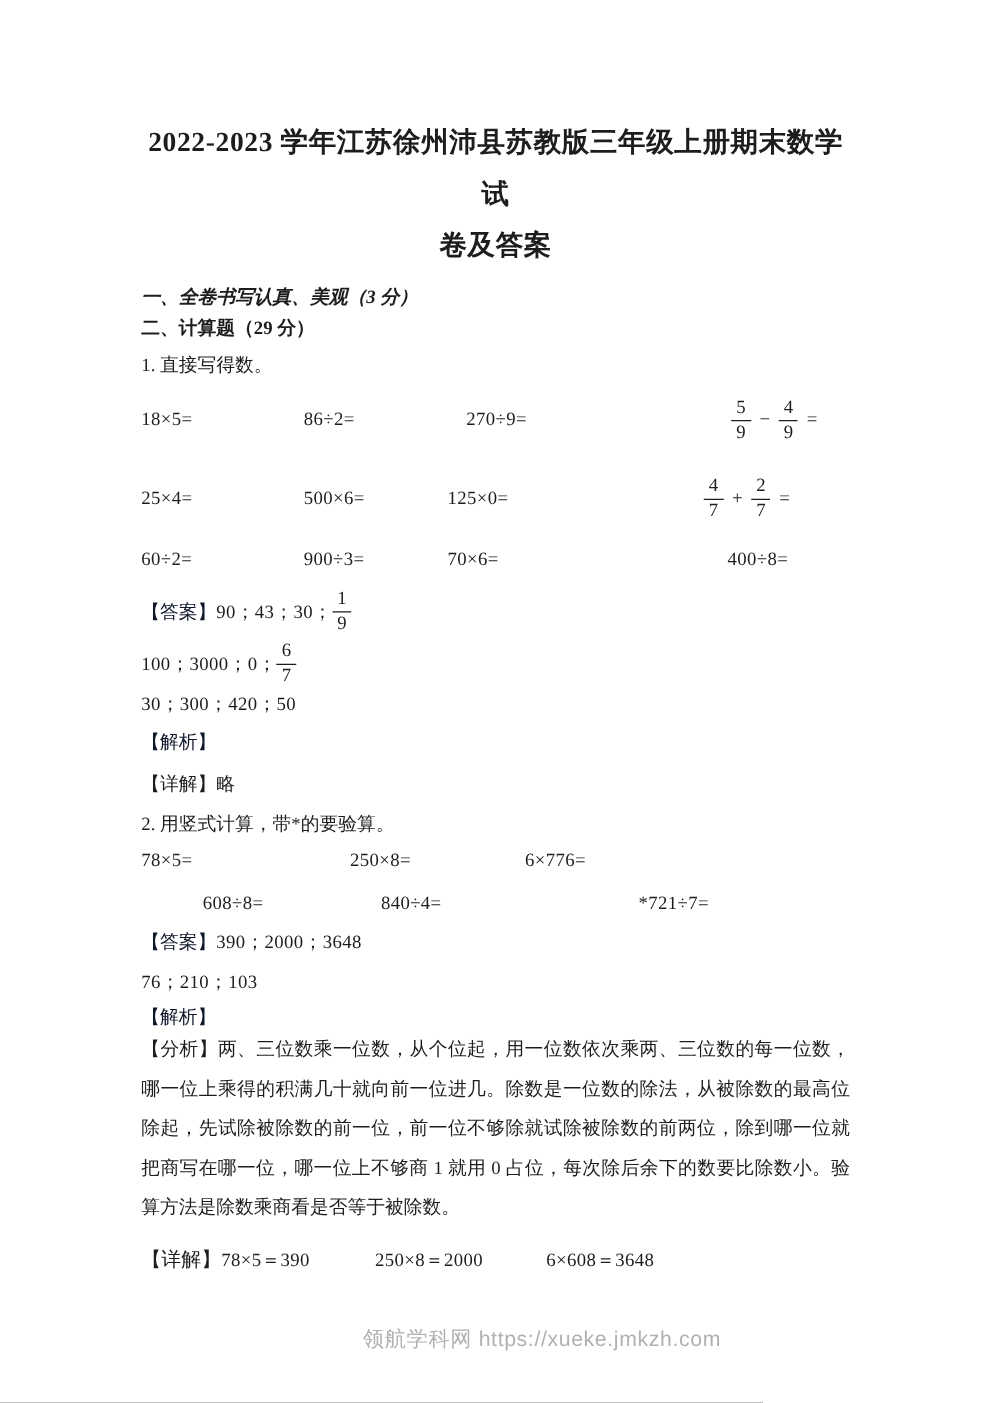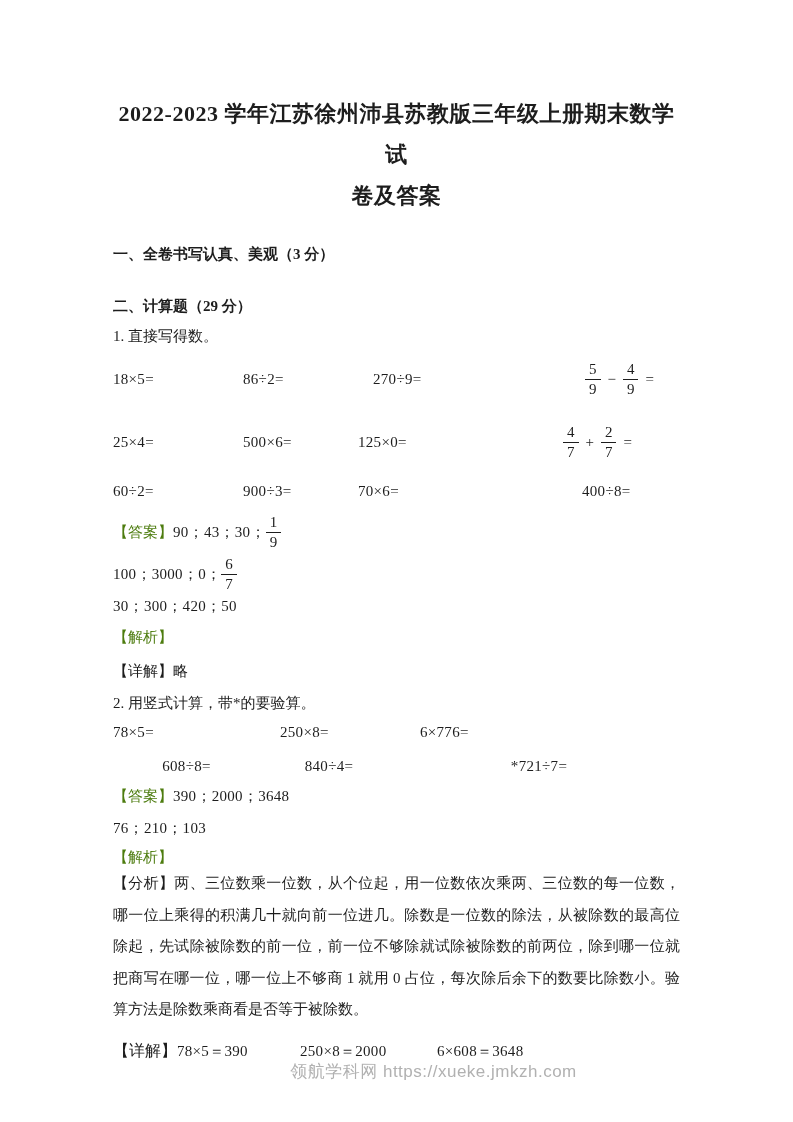--- a/index.html
+++ b/index.html
@@ -16,22 +16,22 @@
 
   .title {
     margin:0; padding-top:93px;
     font-size:22px; font-weight:700;
     text-align:center; line-height:41px;
     letter-spacing:0.5px;
   }
   .title .tl { display:block; }
 
   .sec { font-weight:700; font-size:15px; line-height:22px; }
-  .sec.s1 { margin-top:27px; }
-  .sec.s2 { margin-top:30px; }
+  .sec.s1 { margin-top:11px;font-style:italic; }
+  .sec.s2 { margin-top:3px; }
 
   .q-prompt { font-size:15px; line-height:22px; margin-top:8px; }
 
   .eq, .num-text { font-size:15px; letter-spacing:0.3px; }
 
   .q1-grid { display:grid; grid-template-columns:130px 115px 205px 1fr; align-items:center; }
   .q1-grid.r1 { height:64px; }
   .q1-grid.r2 { height:62px; }
   .q1-grid.r3 { height:36px; }
   .q1-grid.r1 .c3 { padding-left:15px; }
@@ -40,21 +40,21 @@
 
   .q2-grid { display:grid; align-items:center; height:22px; }
   .q2-grid.r1 { grid-template-columns:167px 140px 1fr; margin-top:7px; }
   .q2-grid.r2 { grid-template-columns:147px 138px 1fr; margin-top:12px;text-align:center; }
 
   .frac { display:inline-block; vertical-align:middle; text-align:center; font-size:15px; }
   .frac .fnum { display:block; border-bottom:1.2px solid #1d1d1d; padding:0 4px 1px; line-height:17px; }
   .frac .fden { display:block; padding:1px 4px 0; line-height:17px; }
   .frac-op { display:inline-block; vertical-align:middle; font-size:15px; padding:0 3px; }
 
-  .label-blue { color:#4d7c0f; font-size:15px; }
+  .label-blue { color:#0f172a; font-size:15px; }
   .ans-line { display:flex; align-items:center; font-size:15px; }
   .ans-line.f { height:42px; }
   .ans-line.t { height:22px;text-align:center; }
   .plain-line { font-size:15px; line-height:22px; }
 
   .mt2 { margin-top:2px; }
   .mt7 { margin-top:7px; }
   .mt8 { margin-top:8px; }
   .mt9 { margin-top:9px; }
   .mt10 { margin-top:10px; }

